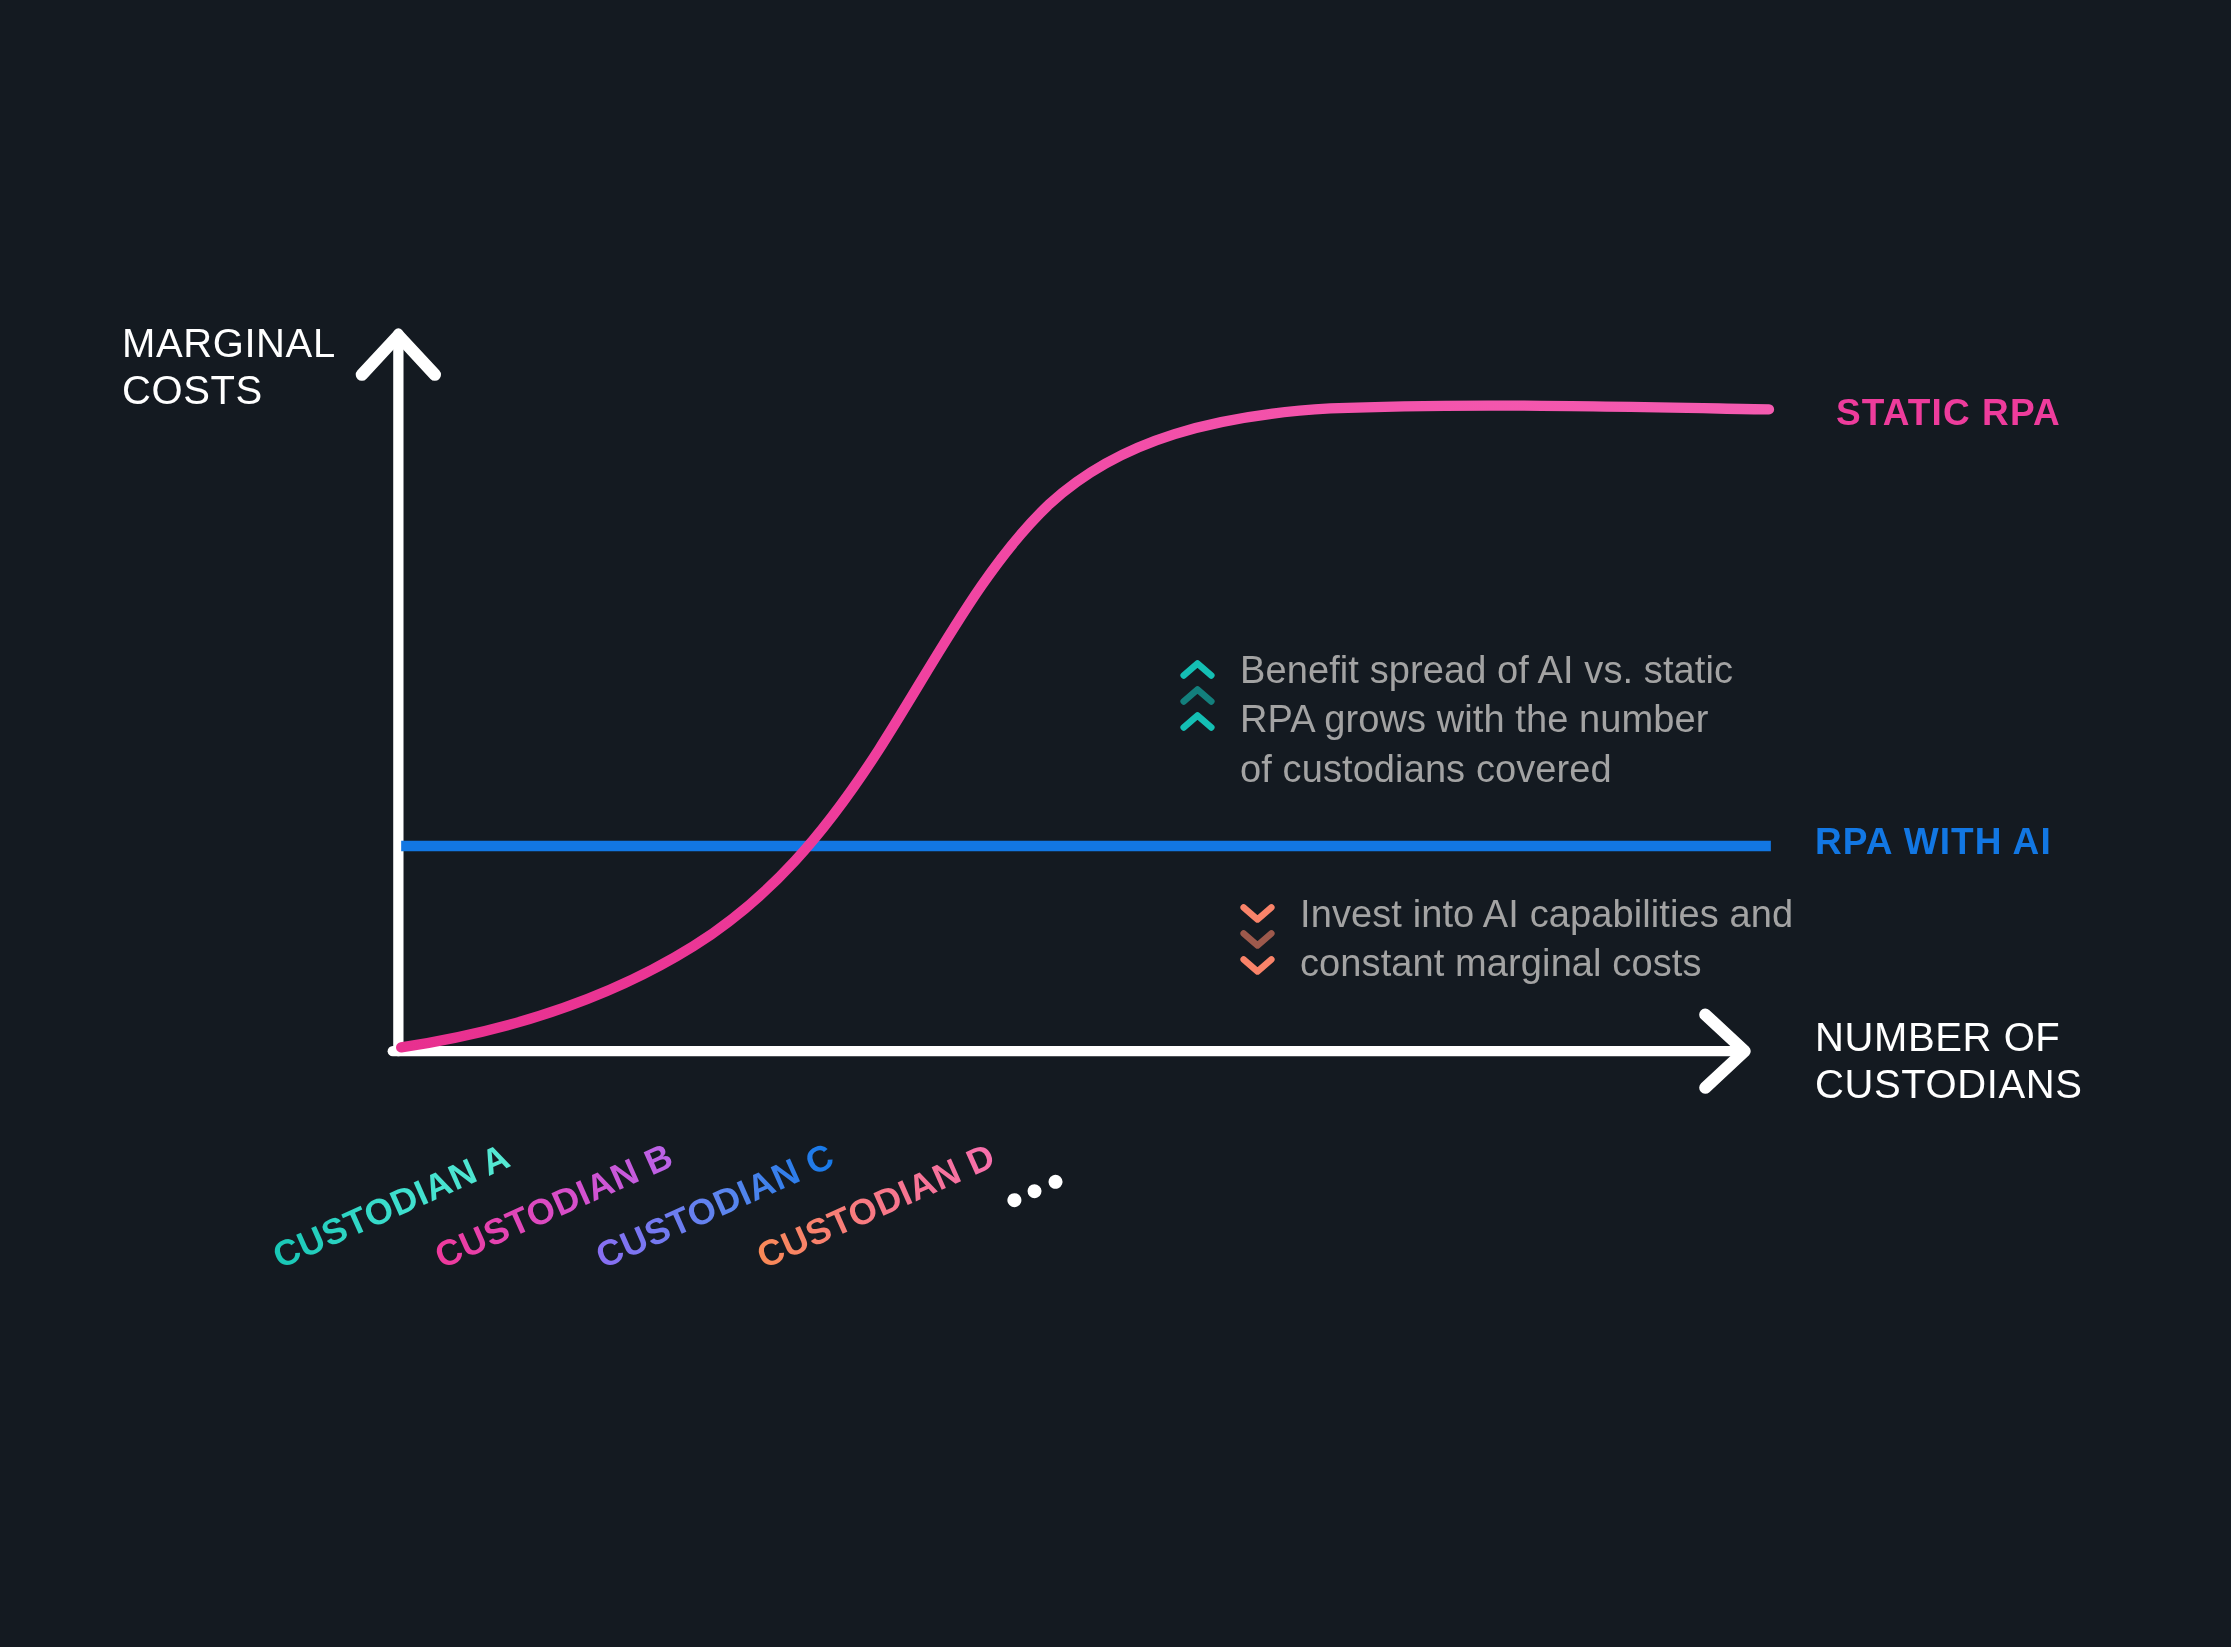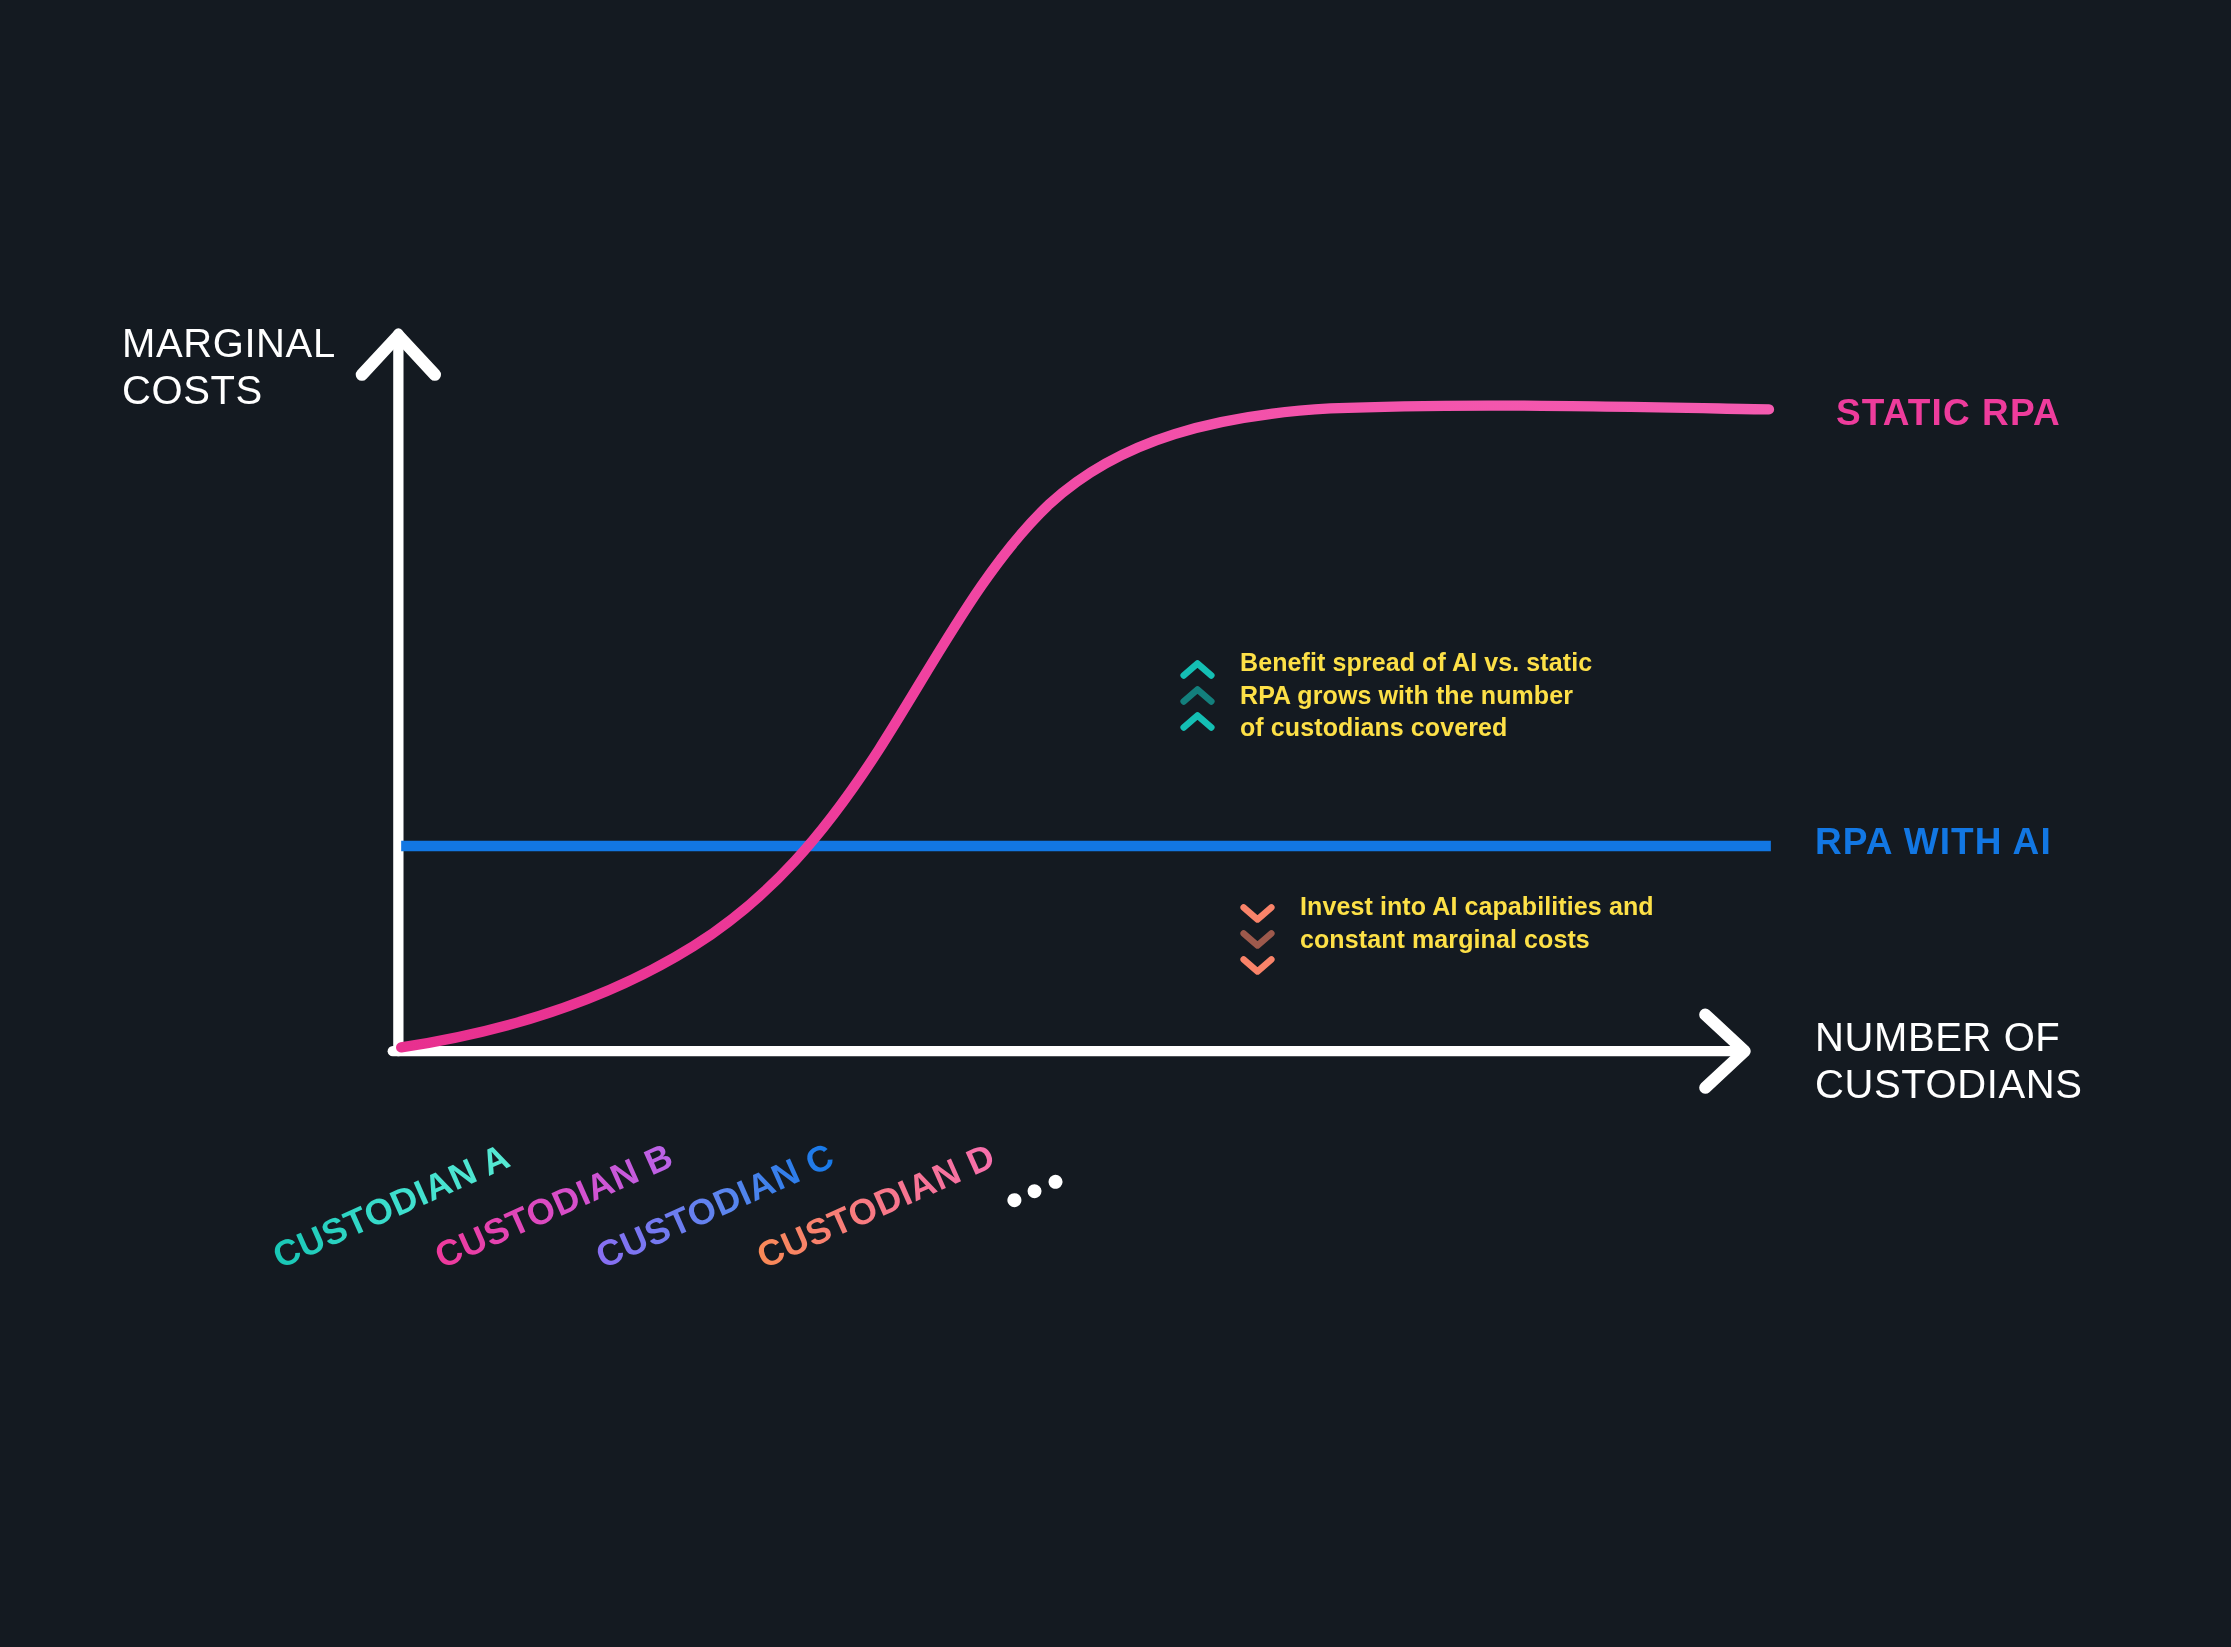--- a/index.html
+++ b/index.html
@@ -24,21 +24,21 @@
   }
   #static-rpa-label{left:1836px;top:392px;}
   #rpa-ai-label{left:1815px;top:821px;}
 
   .annotation{
     position:absolute;display:flex;align-items:flex-start;gap:24px;
   }
   #annotation-growth{left:1179px;top:646px;}
   #annotation-invest{left:1239px;top:890px;}
   .annotation-text{
-    color:#fde047;font-size:25px;line-height:1.30;font-weight:700;
+    color:#a3a3a3;font-size:38px;line-height:1.30;font-weight:400;
     white-space:pre-line;letter-spacing:0.1px;
   }
   .chev-stack{display:flex;flex-direction:column;align-items:center;gap:1.9px;padding-top:11.2px;}
   .chev-stack svg{display:block;}
 
   .custodian-label{
     position:absolute;font-size:36px;font-weight:800;letter-spacing:0.6px;
     white-space:nowrap;transform-origin:left center;
     -webkit-background-clip:text;background-clip:text;color:transparent;
   }

